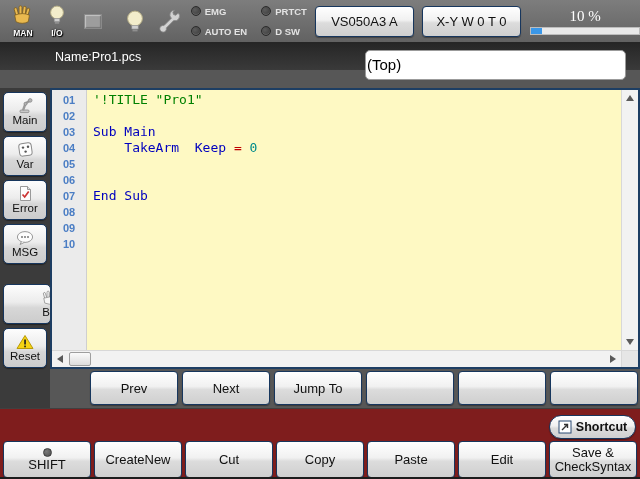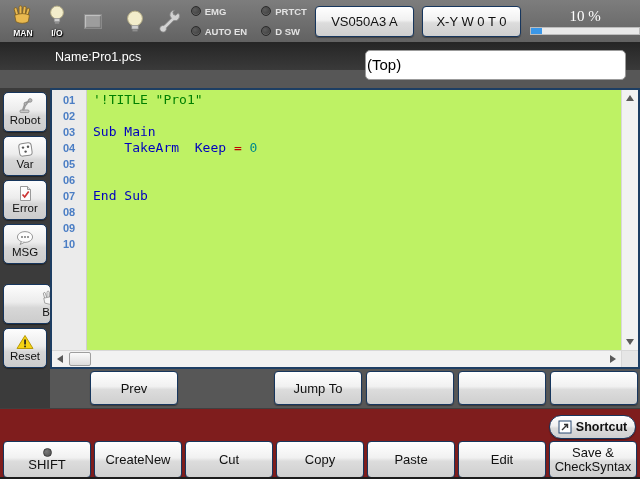--- a/index.html
+++ b/index.html
@@ -65,21 +65,21 @@
     background:linear-gradient(#fdfdfd,#ececec 45%,#d7d7d7 60%,#cccccc);
     border:1px solid #17365d; border-radius:5px; cursor:pointer;
     box-shadow:0 1px 1px rgba(0,0,0,.4);
   }
   .side-btn.gap { margin-top:20px;padding-left:46px; }
   .side-icon { height:17px; display:flex; align-items:center; justify-content:center; }
   .side-label { font-size:11.5px; color:#111; line-height:13px; }
   
   .editor {
     position:absolute; left:50px; top:88px; width:590px; height:281px;
-    border:2px solid #1d3e63; background:#bef264;
+    border:2px solid #1d3e63; background:#fef9c3;
     display:grid; grid-template-columns:1fr 17px; grid-template-rows:1fr 17px;
   }
   .code-pane { display:flex; overflow:hidden; }
   .gutter {
     width:35px; background:#ebebeb; border-right:1px solid #cfcfcf;
     padding-top:2px; text-align:center;
   }
   .line-num { font-size:11px; font-weight:bold; color:#4a7dc4; line-height:16px; height:16px; }
   .code-col { flex:1; padding:2px 0 0 6px; }
   .code-line {
@@ -206,21 +206,21 @@
         <span class="side-icon">
           <svg width="18" height="17" viewBox="0 0 18 17">
             <g stroke="#8a8a8a" fill="#c9c9c9" stroke-width="0.8">
               <rect x="4" y="13" width="9" height="2.6" rx="1"></rect>
               <path d="M7 13.4 L9.5 6.5 L14 3.5" fill="none" stroke="#9a9a9a" stroke-width="2.4"></path>
               <circle cx="14.2" cy="3.4" r="1.8" fill="#b5b5b5"></circle>
               <circle cx="9.5" cy="6.8" r="1.5" fill="#b5b5b5"></circle>
             </g>
           </svg>
         </span>
-        <span class="side-label">Robot</span>
+        <span class="side-label">Main</span>
       </button>
       <button class="side-btn">
         <span class="side-icon">
           <svg width="17" height="17" viewBox="0 0 17 17">
             <rect x="2.2" y="2.2" width="12.5" height="12.5" rx="3" fill="#fdfdfd" stroke="#8a8a8a" transform="rotate(-8 8.5 8.5)"></rect>
             <circle cx="6" cy="6.6" r="1.2" fill="#555"></circle>
             <circle cx="11" cy="5.8" r="1.2" fill="#555"></circle>
             <circle cx="8.6" cy="10.6" r="1.2" fill="#555"></circle>
           </svg>
         </span>
@@ -326,17 +326,18 @@
   <button class="btn bottom-btn" style="left: 3px;"><span class="shift-led"></span><span>SHIFT</span></button>
       <button class="btn bottom-btn" style="left: 94px;"><span>CreateNew</span></button>
       <button class="btn bottom-btn" style="left: 185px;"><span>Cut</span></button>
       <button class="btn bottom-btn" style="left: 276px;"><span>Copy</span></button>
       <button class="btn bottom-btn" style="left: 367px;"><span>Paste</span></button>
       <button class="btn bottom-btn" style="left: 458px;"><span>Edit</span></button>
       <button class="btn bottom-btn" style="left: 549px;"><span>Save &amp;
 CheckSyntax</span></button>
     </div>
 <button class="btn nav-btn" style="left: 90px;">Prev</button>
+    <button class="btn nav-btn" style="left: 182px;">Next</button>
     <button class="btn nav-btn" style="left: 274px;">Jump To</button>
     <button class="btn nav-btn" style="left: 366px;"></button>
     <button class="btn nav-btn" style="left: 458px;"></button>
     <button class="btn nav-btn" style="left: 550px;"></button>
   </div>
 
 </body></html>

